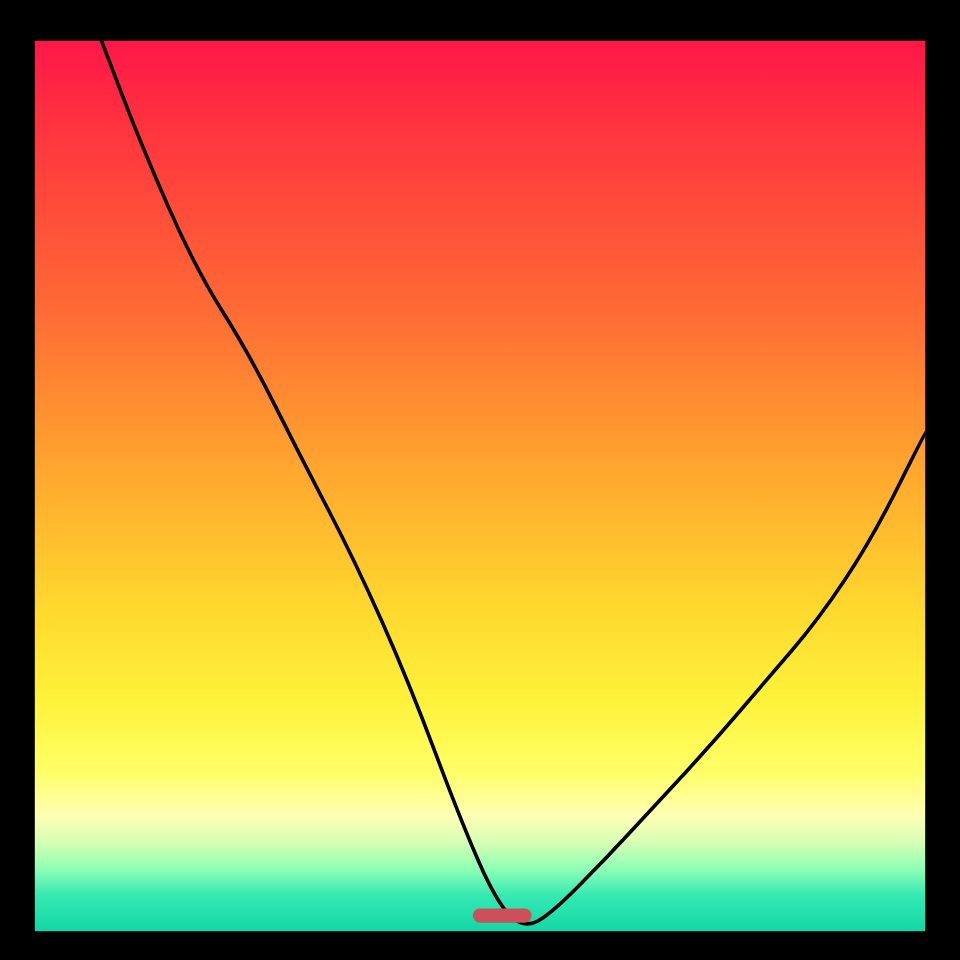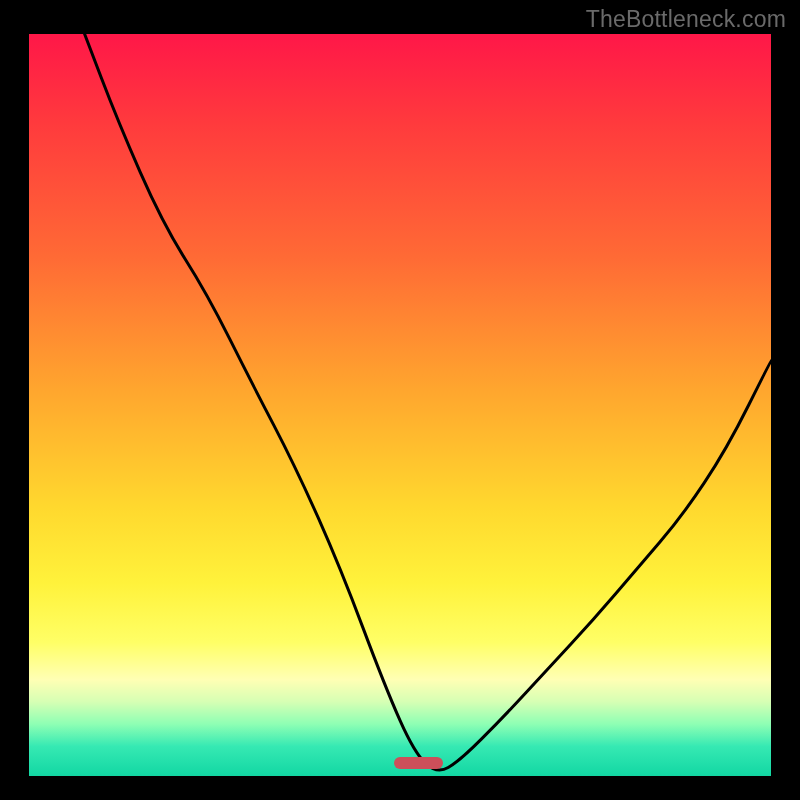--- a/index.html
+++ b/index.html
@@ -58,21 +58,20 @@
     position: absolute;
     height: 12px;
     border-radius: 6px;
     background: #cc4f5a;
   }
 </style>
 </head>
 <body>
 
 <div class="frame">
-  <div class="watermark">TheBottleneck.com</div>
 
   <div class="plot">
     <svg class="overlay" viewBox="0 0 742 742" preserveAspectRatio="none">
       <path fill="none" stroke="#000" stroke-width="3" stroke-linecap="round" d="M 55.6 0.0 Q 55.6 0.0 72.3 43.8 Q 89.0 87.6 111.3 138.4 Q 133.6 189.2 155.8 224.5 Q 178.1 259.7 200.3 304.2 Q 222.6 348.7 244.9 391.4 Q 267.1 434.1 289.4 484.2 Q 311.6 534.2 333.9 593.6 Q 356.2 653.0 371.0 686.4 Q 385.8 719.7 397.0 729.8 Q 408.1 739.8 419.2 733.5 Q 430.4 727.2 452.6 704.9 Q 474.9 682.6 497.1 658.5 Q 519.4 634.4 541.7 610.3 Q 563.9 586.2 586.2 560.2 Q 608.4 534.2 630.7 508.3 Q 653.0 482.3 675.2 448.9 Q 697.5 415.5 719.7 371.0 T 742.0 326.5"></path>
     </svg>
     <div class="bar" style="left: 365.435px; width: 48.23px; top: 722.644px;"></div>
   </div>
 </div>
 
 </body></html>

